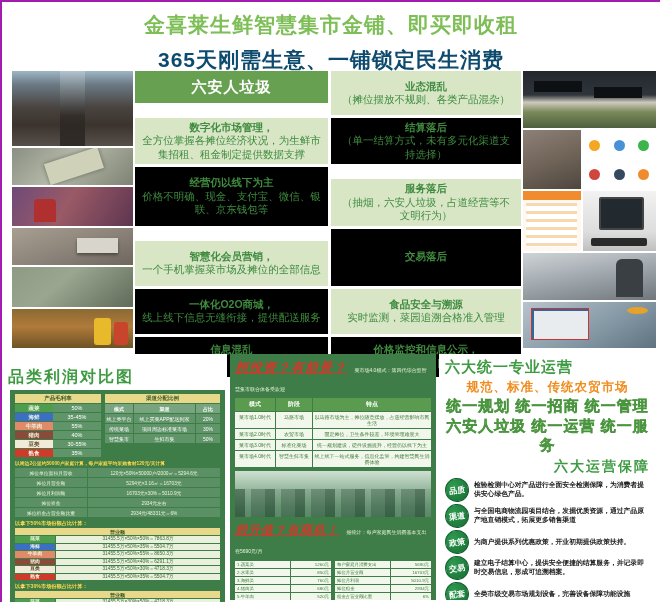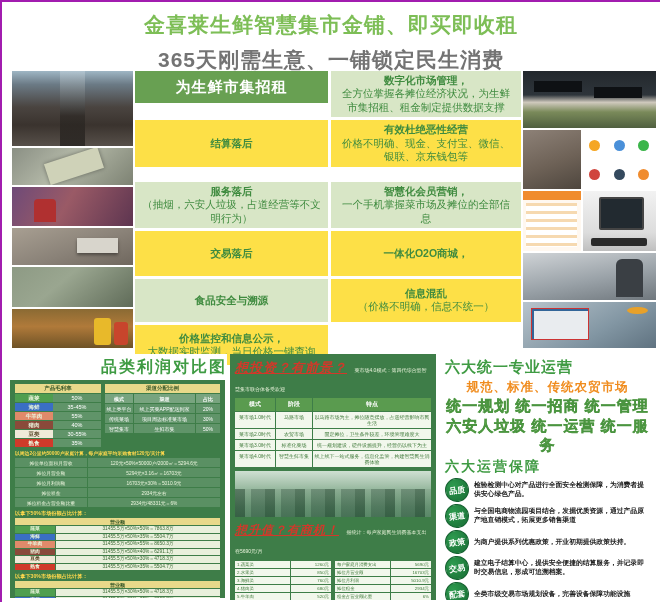--- a/index.html
+++ b/index.html
@@ -2,21 +2,21 @@
 <html><head>
 <meta charset="utf-8">
 <style>
   html,body{margin:0;padding:0;background:#ffffff;}
   body{font-family:"Liberation Sans","DejaVu Sans",sans-serif;}
   #app{position:relative;width:658px;height:600px;border:2px solid #a21caf;background:#ffffff;overflow:hidden;}
 
   
   .hdr{position:absolute;top:0;left:0;width:100%;height:66px;text-align:center;}
   .hdr .l1{margin-top:9px;font-size:21px;font-weight:bold;color:#7dbe56;letter-spacing:1px;}
-  .hdr .l2{margin-top:7px;font-size:21px;font-weight:bold;color:#737373;letter-spacing:1px;}
+  .hdr .l2{margin-top:7px;font-size:21px;font-weight:bold;color:#0c4a6e;letter-spacing:1px;}
 
   
   .photos-left{position:absolute;top:69px;left:10px;width:121px;height:277px;display:flex;flex-direction:column;gap:2px;}
   .photos-right{position:absolute;top:69px;left:521px;width:133px;height:277px;display:flex;flex-direction:column;gap:2px;}
   .ph{width:100%;position:relative;overflow:hidden;}
   .lp1{flex:78;background:linear-gradient(180deg,#9fb6c4 0%,#6b7a85 18%,#4a4440 48%,#3a332e 72%,#57504a 100%);}
   .lp1:before{content:"";position:absolute;left:40%;top:0;width:20%;height:100%;background:linear-gradient(180deg,#b9cbd6 0%,#2c2824 60%,#1f1c19 100%);opacity:.7;}
   .lp2{flex:38;background:linear-gradient(135deg,#8a8f84 0%,#b4b9a8 45%,#7d8273 100%);}
   .lp2:before{content:"";position:absolute;left:28%;top:18%;width:46%;height:60%;background:#cfd2b8;transform:rotate(-18deg);box-shadow:0 0 4px rgba(0,0,0,.4);}
   .lp3{flex:40;background:linear-gradient(120deg,#6e4a78 0%,#9a5a66 45%,#5d3550 100%);}
@@ -48,27 +48,27 @@
   .rp5{flex:48;background:linear-gradient(150deg,#b8c4cc 0%,#8296a3 60%,#5f7280 100%);}
   .rp5:before{content:"";position:absolute;left:6%;top:12%;width:44%;height:70%;background:#e9ecef;box-shadow:inset 0 0 0 1px #c33,inset 3px 3px 0 #369;}
   .rp5:after{content:"";position:absolute;right:6%;top:10%;width:16%;height:16%;background:#e8a12a;border-radius:50%;}
 
   
   .cmp{position:absolute;top:69px;left:133px;width:386px;display:grid;grid-template-columns:193px 190px;gap:3px;background:#ffffff;}
   .cmp .th{height:32px;background:#68a052;color:#ffffff;font-weight:bold;font-size:15px;display:flex;align-items:center;justify-content:center;letter-spacing:1px;}
   .cmp .cell{padding:3px 6px;display:flex;flex-direction:column;align-items:center;justify-content:center;text-align:center;color:#3f8b3f;font-size:10.5px;line-height:1.28;}
   .cmp .cell .t{font-weight:bold;}
   .cmp .bgA{background:#d8e6c6;}
-  .cmp .bgB{background:#fde047;}
+  .cmp .bgB{background:#000000;}
   .r1{min-height:38px;} .r2{min-height:37px;} .r3{min-height:39px;margin-top:12px;}
   .r4{min-height:39px;} .r5{min-height:37px;} .r6{min-height:34px;}
 
   
   .panelL{position:absolute;top:352px;left:6px;width:219px;height:246px;background:#ffffff;}
-  .panelL .ttl{margin:3px 0 2px;text-align:right;font-size:16px;font-weight:bold;color:#3f9b43;letter-spacing:2px;}
+  .panelL .ttl{margin:13px 0 2px;text-align:left;font-size:16px;font-weight:bold;color:#3f9b43;letter-spacing:2px;}
   .greenbox{margin:0 2px;background:#3e7d48;height:218px;padding:4px 5px;box-sizing:border-box;color:#eaf4dc;overflow:hidden;}
   .minis{display:flex;gap:4px;}
   .mtab{width:86px;}
   .mtab .mh{background:#e8d98a;color:#3a5a2a;font-size:5.5px;font-weight:bold;text-align:center;padding:1px 0;}
   .mrow{display:flex;height:8px;margin-top:1px;font-size:5.5px;line-height:8px;}
   .mrow .sw{width:38px;text-align:center;font-weight:bold;}
   .mrow .vv{flex:1;background:rgba(255,255,255,.18);text-align:center;color:#fff;}
   .ctab{flex:1;}
   .ctab .ch{background:#e8d98a;color:#3a5a2a;font-size:5.5px;font-weight:bold;text-align:center;padding:1px 0;}
   .crow{display:flex;gap:1px;margin-top:1px;font-size:5px;}
@@ -99,21 +99,21 @@
   .dtables{display:flex;gap:4px;margin-top:3px;}
   .dt{flex:1;}
   .drow{display:flex;gap:1px;margin-top:1px;font-size:4.4px;}
   .drow div{background:#f2f7ec;color:#3f7a3a;padding:1px 2px;}
   .drow .dl{flex:1.4;} .drow .dv{flex:1;text-align:right;}
 
   .panelR{position:absolute;top:352px;left:437px;width:217px;height:246px;background:#ffffff;padding:4px 6px;box-sizing:border-box;overflow:hidden;}
   .panelR .t1{font-size:15px;font-weight:bold;color:#3f9b43;letter-spacing:1px;}
   .panelR .t2{font-size:12.5px;font-weight:bold;color:#f08c1e;text-align:center;margin-top:2px;letter-spacing:1px;}
   .panelR .t3{font-size:15px;font-weight:bold;color:#6ab04c;text-align:center;margin-top:1px;letter-spacing:1px;-webkit-text-stroke:.4px #4a9440;}
-  .panelR .t4{font-size:14px;font-weight:bold;color:#3f9b43;text-align:left;margin:3px 0 2px;letter-spacing:2px;}
+  .panelR .t4{font-size:14px;font-weight:bold;color:#3f9b43;text-align:right;margin:3px 0 2px;letter-spacing:2px;}
   .opitem{display:flex;align-items:center;gap:5px;margin-top:2px;}
   .badge{width:22px;height:22px;border-radius:50%;background:radial-gradient(circle at 35% 30%,#2e9b4f,#1e7a3c 70%);border:1px solid #156030;color:#fff;font-size:8px;font-weight:bold;display:flex;align-items:center;justify-content:center;flex:none;transform:rotate(-8deg);}
   .optext{font-size:6.8px;color:#222;font-weight:bold;line-height:1.3;}
 </style>
 </head>
 <body>
 
 <div id="app">
 
   <div class="hdr">
@@ -124,53 +124,60 @@
   <div class="photos-left">
     <div class="ph lp1"></div>
     <div class="ph lp2"></div>
     <div class="ph lp3"></div>
     <div class="ph lp4"></div>
     <div class="ph lp5"></div>
     <div class="ph lp6"></div>
   </div>
 
   <div class="cmp">
-    <div class="th">为生鲜市集招租</div>
-
+    <div class="th">六安人垃圾</div>
+
+    <div class="cell bgA r1">
+        <span class="t">业态混乱</span>
+        <span>（摊位摆放不规则、各类产品混杂）</span>
+      </div>
     <div class="cell bgA r1">
         <span class="t">数字化市场管理，</span>
         <span>全方位掌握各摊位经济状况，为生鲜市集招租、租金制定提供数据支撑</span>
       </div>
 
     <div class="cell bgB r2">
         <span class="t">结算落后</span>
+        <span>（单一结算方式，未有多元化渠道支持选择）</span>
       </div>
     <div class="cell bgB r2">
-        <span class="t">有效杜绝恶性经营</span>
+        <span class="t">经营仍以线下为主</span>
         <span>价格不明确、现金、支付宝、微信、银联、京东钱包等</span>
       </div>
 
     <div class="cell bgA r3">
         <span class="t">服务落后</span>
         <span>（抽烟，六安人垃圾，占道经营等不文明行为）</span>
       </div>
     <div class="cell bgA r3">
         <span class="t">智慧化会员营销，</span>
         <span>一个手机掌握菜市场及摊位的全部信息</span>
       </div>
 
     <div class="cell bgB r4">
         <span class="t">交易落后</span>
       </div>
     <div class="cell bgB r4">
         <span class="t">一体化O2O商城，</span>
+        <span>线上线下信息无缝衔接，提供配送服务</span>
       </div>
 
     <div class="cell bgA r5">
         <span class="t">食品安全与溯源</span>
+        <span>实时监测，菜园追溯合格准入管理</span>
       </div>
 
     <div class="cell bgB r6">
         <span class="t">信息混乱</span>
         <span>（价格不明确，信息不统一）</span>
       </div>
     <div class="cell bgB r6">
         <span class="t">价格监控和信息公示，</span>
         <span>大数据实时监测，当日价格一键查询</span>
       </div>

